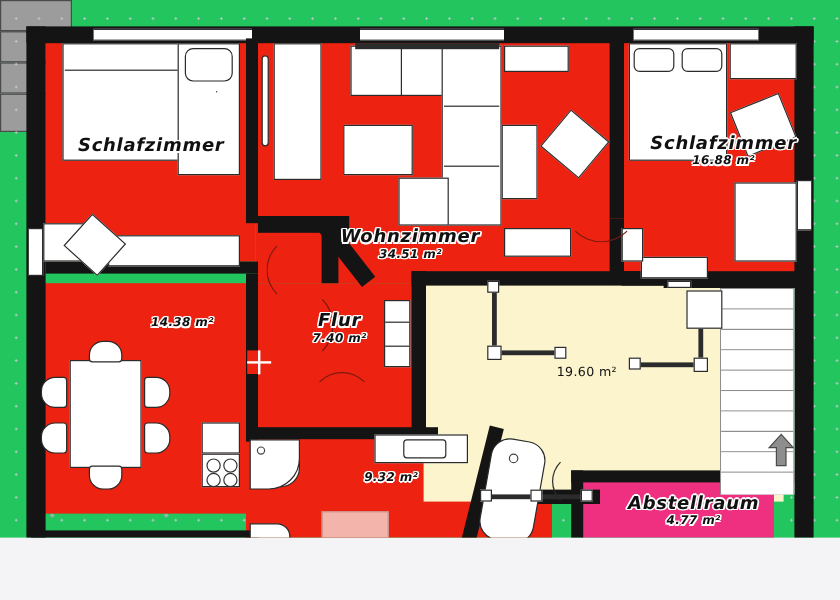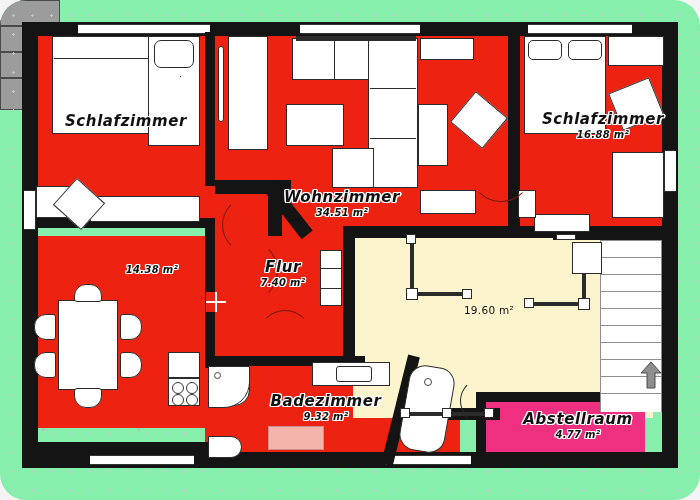--- a/index.html
+++ b/index.html
@@ -1,21 +1,21 @@
 <!DOCTYPE html>
 <html><head>
 <meta charset="utf-8">
 <style>
   html,body{margin:0;padding:0;}
   body{
     width:700px;height:500px;overflow:hidden;
     font-family:"DejaVu Sans", sans-serif;
     background:#f4f4f6;
   }
-  #plan{position:relative;width:700px;height:500px;overflow:hidden;background:#86efac;border-radius:26px;}
+  #plan{position:relative;width:700px;height:448px;overflow:hidden;background:#22c55e;}
 
   
   .dotgrid{
     position:absolute;inset:0;
     background-image:radial-gradient(circle, #c9c9d2 1px, transparent 1.1px);
     background-size:19px 19px;
     background-position:4px 6px;
     opacity:.85;
   }
   .dotgrid.big{
@@ -268,21 +268,20 @@
   <div class="lbl" style="left:238px;top:258px;width:90px;">
     <div class="nm">Flur</div>
     <div class="ar">7.40 m²</div>
   </div>
 
   <div class="lbl dark" style="left:408px;top:303px;width:162px;">
     <div class="ar">19.60 m²</div>
   </div>
 
   <div class="lbl" style="left:256px;top:392px;width:140px;">
-    <div class="nm">Badezimmer</div>
     <div class="ar">9.32 m²</div>
   </div>
 
   <div class="lbl" style="left:508px;top:410px;width:140px;">
     <div class="nm">Abstellraum</div>
     <div class="ar">4.77 m²</div>
   </div>
 
 </div>
 

